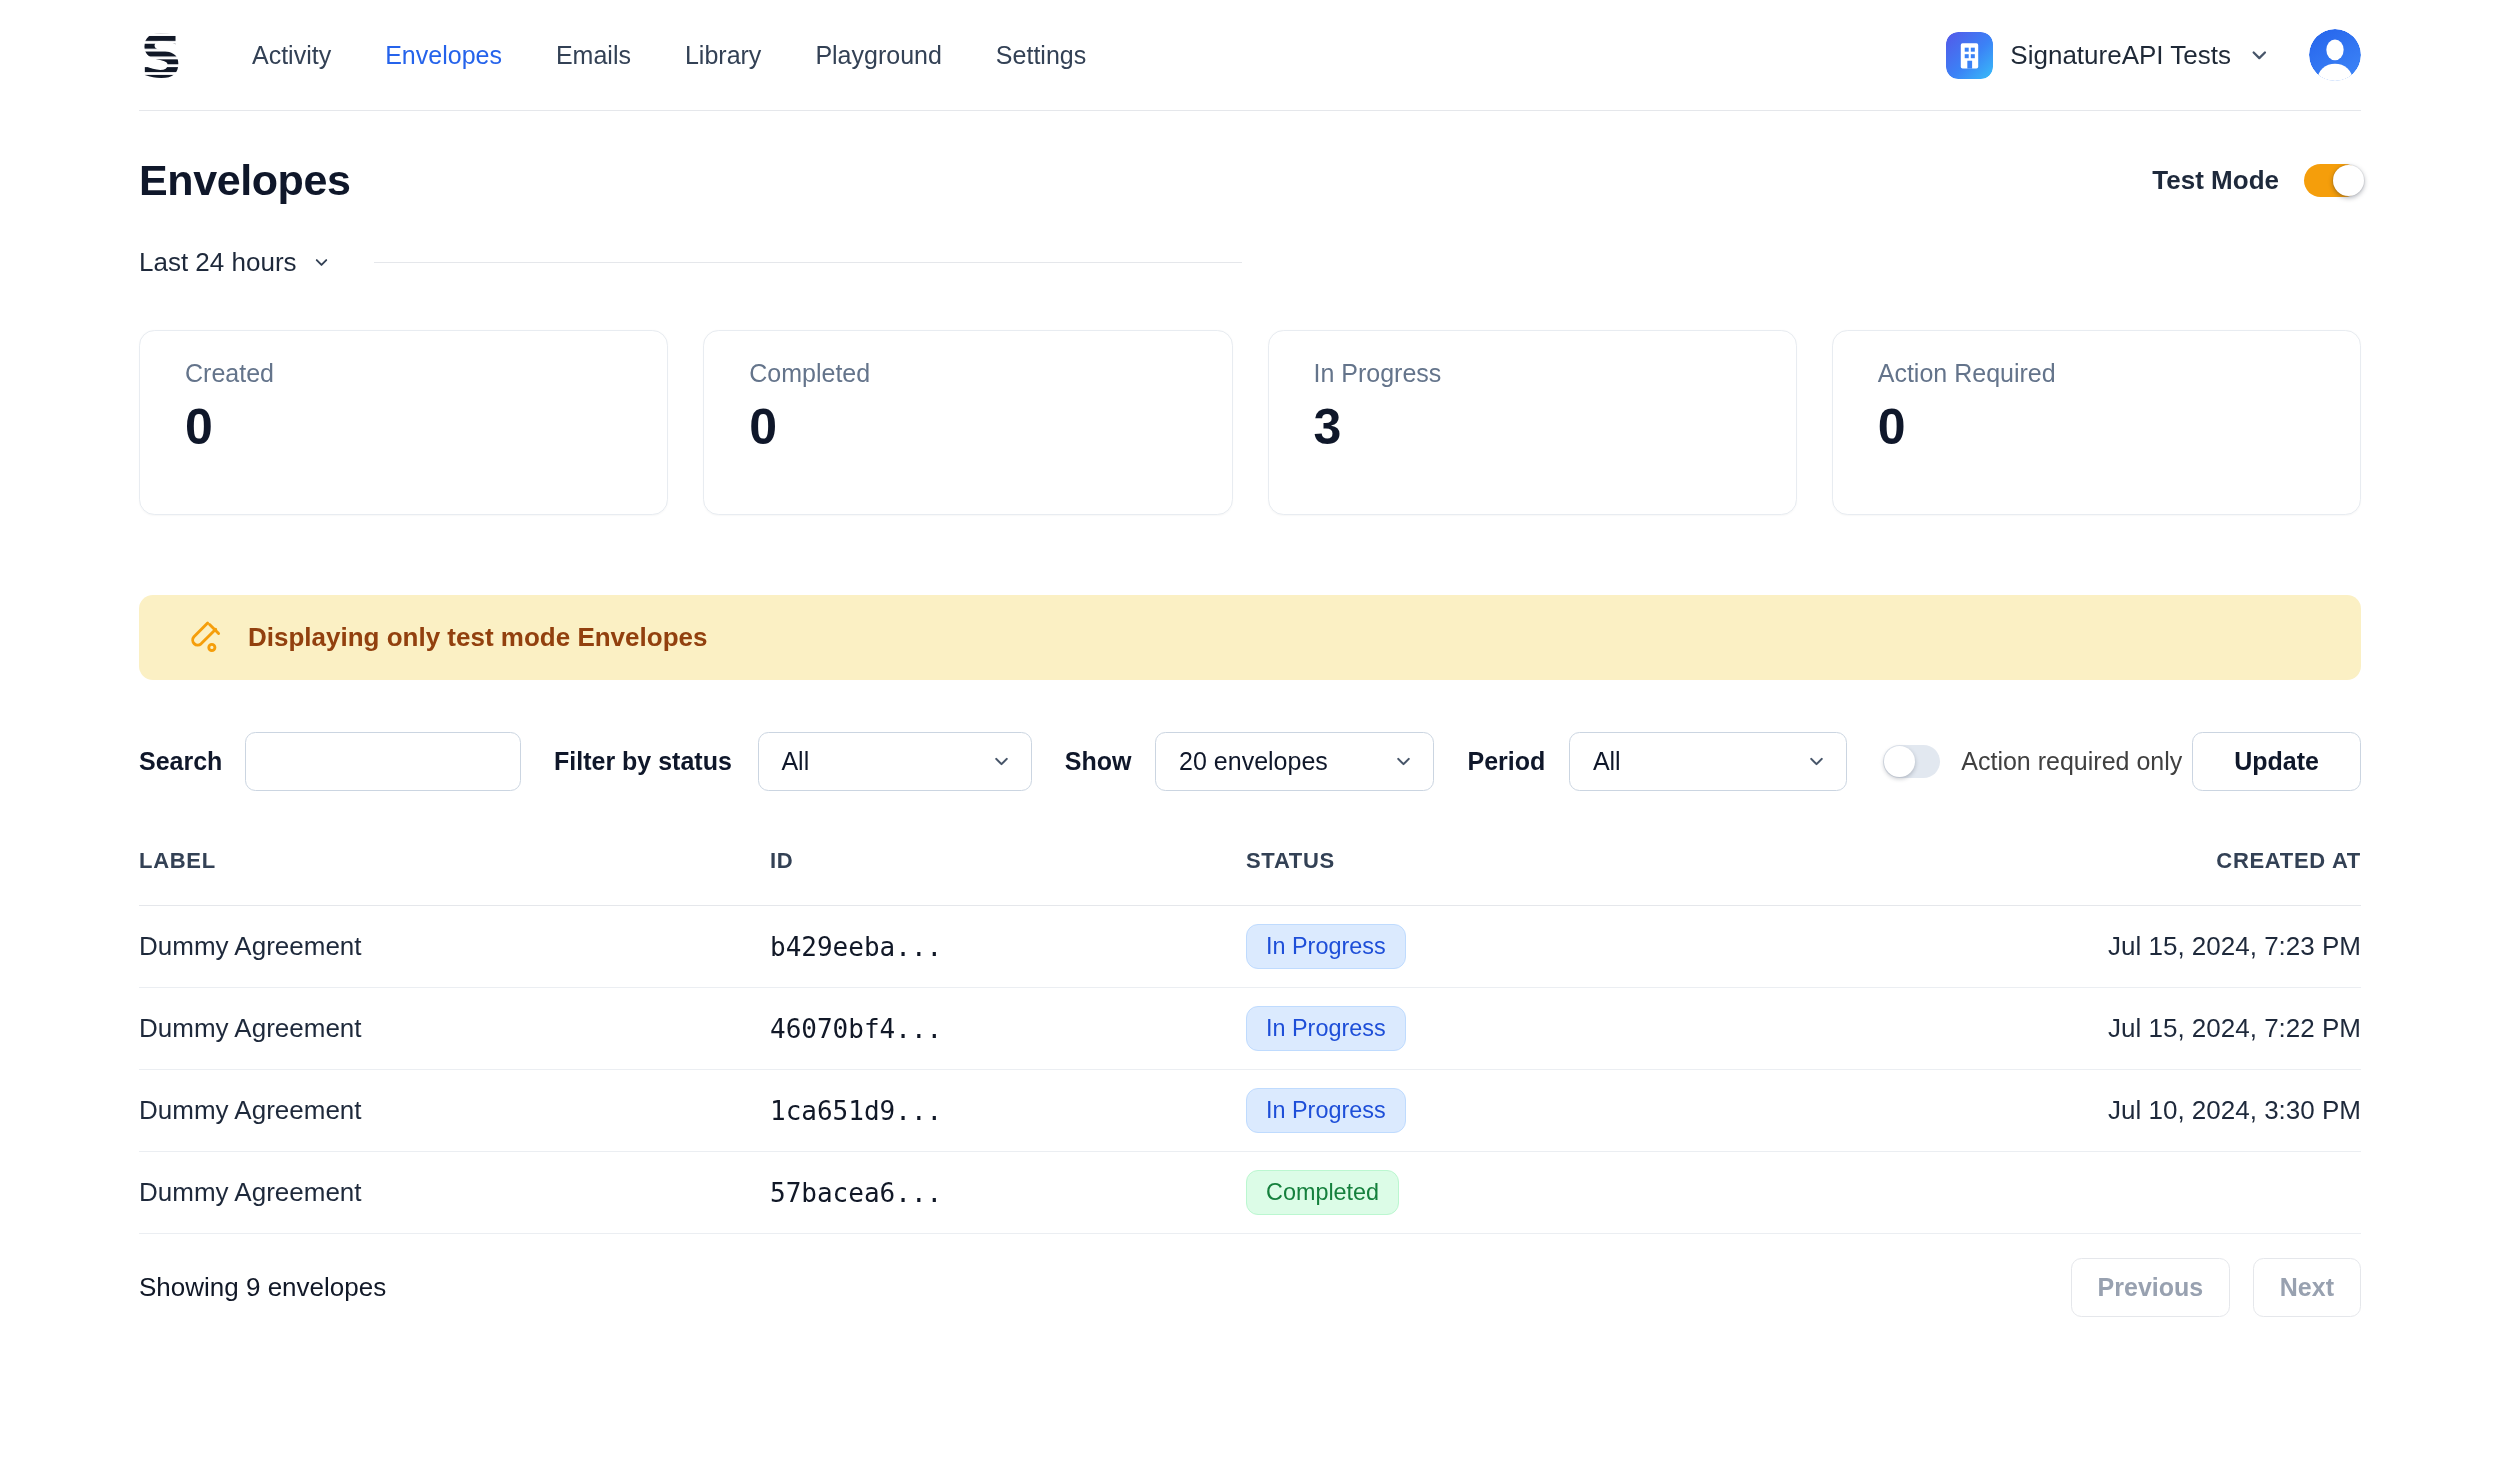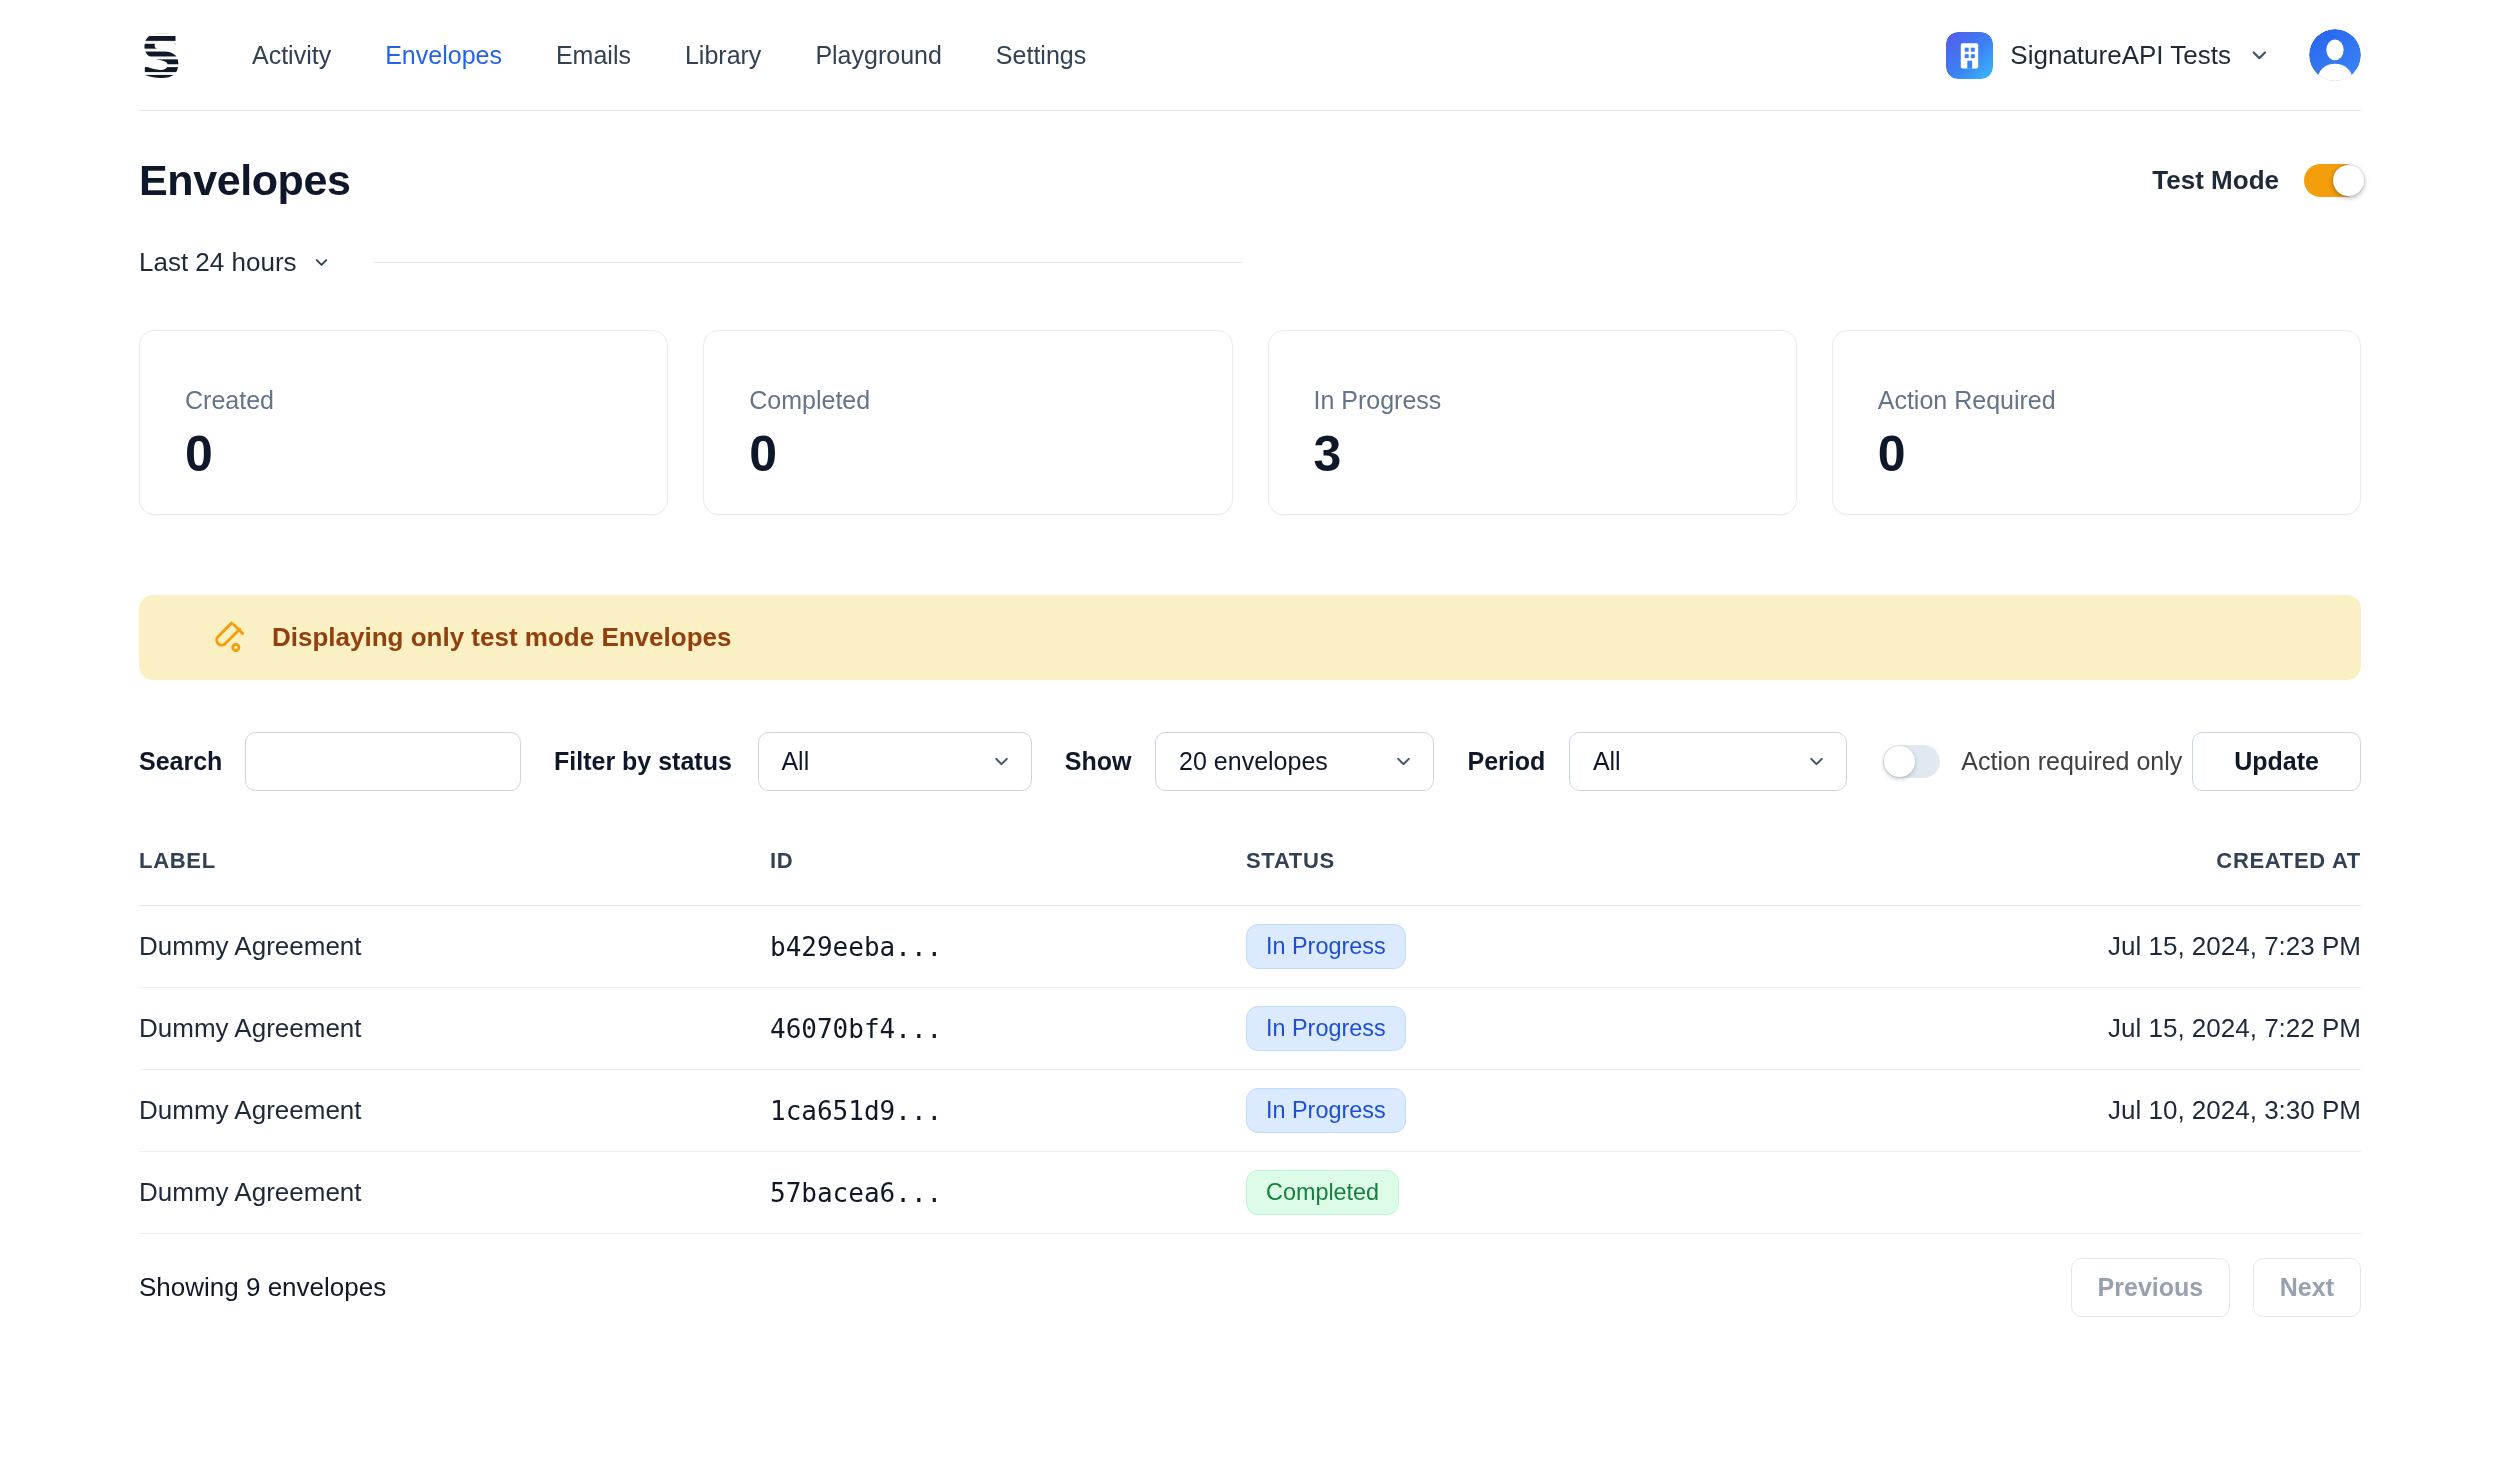--- a/index.html
+++ b/index.html
@@ -48,30 +48,30 @@
   .period-row { margin-top: 40px; height: 35px; display: flex; align-items: center; }
   .period-select { display: flex; align-items: center; gap: 15.6px; cursor: pointer; }
   .period-select .label { font-size: 26px; font-weight: 500; color: #1E293B; }
   .hr-line { width: 868px; height: 1.7px; background: #E5E7EB; margin-left: 43px; }
 
   
   .stats { margin-top: 50px; display: flex; gap: 35px; }
   .card {
     flex: 1; height: 185px;
     background: #fff; border: 1.7px solid #E8ECF1; border-radius: 15.6px;
-    padding: 55px 45px; box-shadow: 0 0.9px 1.7px rgba(15,23,42,0.03);
+    padding: 28px 45px; box-shadow: 0 0.9px 1.7px rgba(15,23,42,0.03);
   }
   .card .label { font-size: 25px; color: #64748B; }
   .card .value { margin-top: 10.4px; font-size: 50px; font-weight: 700; color: #0F172A; }
 
   
   .banner {
     margin-top: 80px; height: 85px; border-radius: 14px;
     background: #FBF0C4;
-    display: flex; align-items: center; gap: 24px; padding: 0 73px;
+    display: flex; align-items: center; gap: 24px; padding: 0 49px;
   }
   .banner-icon { width: 36px; height: 36px; flex: none; display: block; }
   .banner-text { font-size: 26px; font-weight: 600; color: #92400E; }
 
   
   .filters { margin-top: 52px; display: flex; align-items: center; }
   .f-label { font-size: 25px; font-weight: 600; color: #0F172A; white-space: nowrap; }
   .input, .select {
     height: 59px; background: #fff; border: 1.7px solid #CBD5E1; border-radius: 10.4px;
   }

